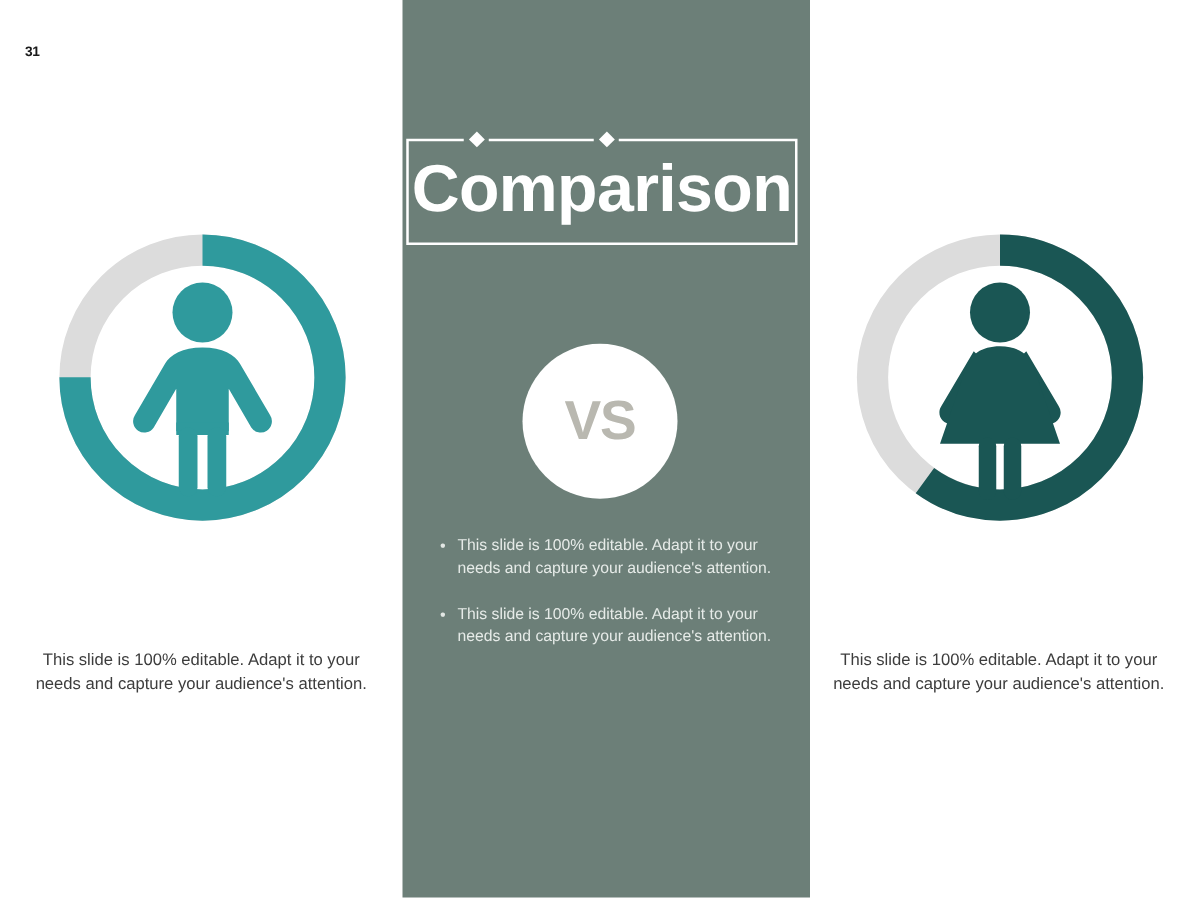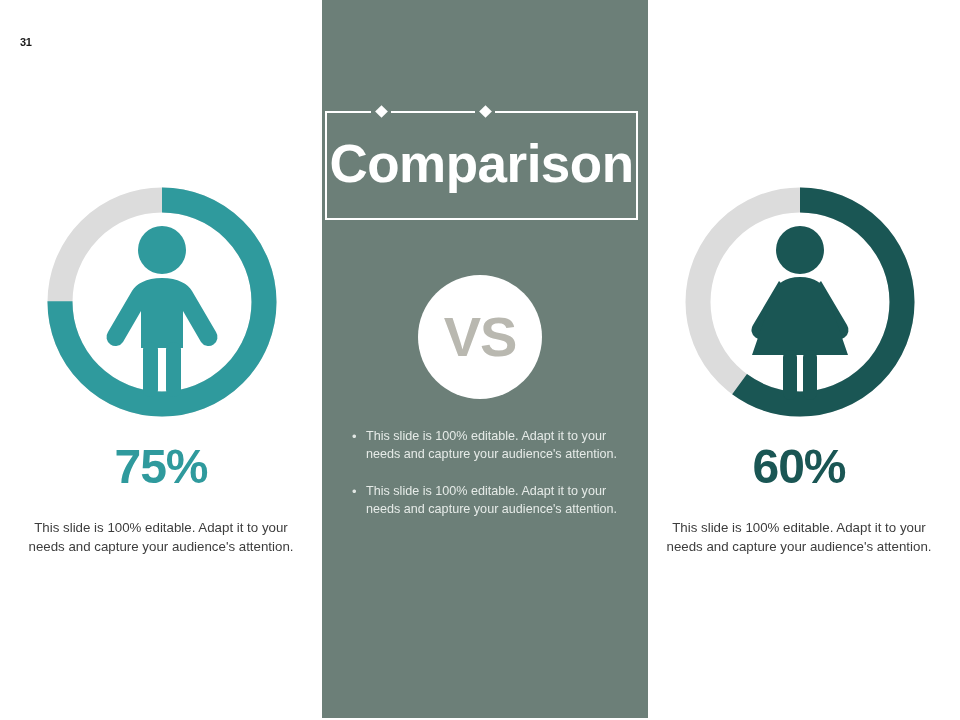--- a/index.html
+++ b/index.html
@@ -45,21 +45,21 @@
     height: 718px;
     background: #6c7f78;
   }
 
   
   #title-block {
     position: absolute;
     left: 325px;
     top: 111px;
     width: 313px;
-    height: 109px;
+    height: 85px;
   }
   #title-frame {
     position: absolute;
     left: 0; top: 0;
     width: 100%;
     height: 100%;
     box-sizing: border-box;
     border: 2px solid #ffffff;
   }
   
@@ -109,21 +109,21 @@
     width: 124px;
     height: 124px;
     border-radius: 50%;
     background: #ffffff;
     display: flex;
     align-items: center;
     justify-content: center;
   }
   #vs-label {
     color: #b9b8b0;
-    font-size: 56px;
+    font-size: 44px;
     font-weight: bold;
     letter-spacing: -1px;
     line-height: 1;
   }
 
   
   #center-bullets {
     position: absolute;
     left: 352px;
     top: 428px;
@@ -260,21 +260,20 @@
                  l-24 -41
                  c-4 -7 -14 -13 -30 -13 z" fill="#2f9a9d"></path>
 
         <rect x="99" y="156" width="42" height="10" fill="#2f9a9d"></rect>
 
         <rect x="101" y="160" width="15" height="55" rx="7" fill="#2f9a9d"></rect>
         <rect x="124" y="160" width="15" height="55" rx="7" fill="#2f9a9d"></rect>
       </svg>
     </div>
 
-    <div id="stat-left" class="stat-value">75%</div>
     <div class="stat-desc">This slide is 100% editable.  Adapt it to your needs and capture your audience's attention.</div>
   </div>
 
   <div id="col-right" class="side-col">
 
     <div id="donut-right" class="donut-wrap">
       <svg class="donut-svg" viewBox="0 0 240 240">
         <circle cx="120" cy="120" r="102" fill="none" stroke="#dcdcdc" stroke-width="25"></circle>
 
         <circle cx="120" cy="120" r="102" fill="none" stroke="#1a5654" stroke-width="25" stroke-dasharray="384.53 256.35" transform="rotate(-90 120 120)"></circle>
@@ -292,17 +291,16 @@
                  l-21 61
                  h96
                  l-21 -61
                  c-3 -10 -12 -17 -27 -17 z" fill="#1a5654"></path>
 
         <rect x="103" y="168" width="14" height="50" rx="7" fill="#1a5654"></rect>
         <rect x="123" y="168" width="14" height="50" rx="7" fill="#1a5654"></rect>
       </svg>
     </div>
 
-    <div id="stat-right" class="stat-value">60%</div>
     <div class="stat-desc">This slide is 100% editable.  Adapt it to your needs and capture your audience's attention.</div>
   </div>
 
 </div>
 
 </body></html>

